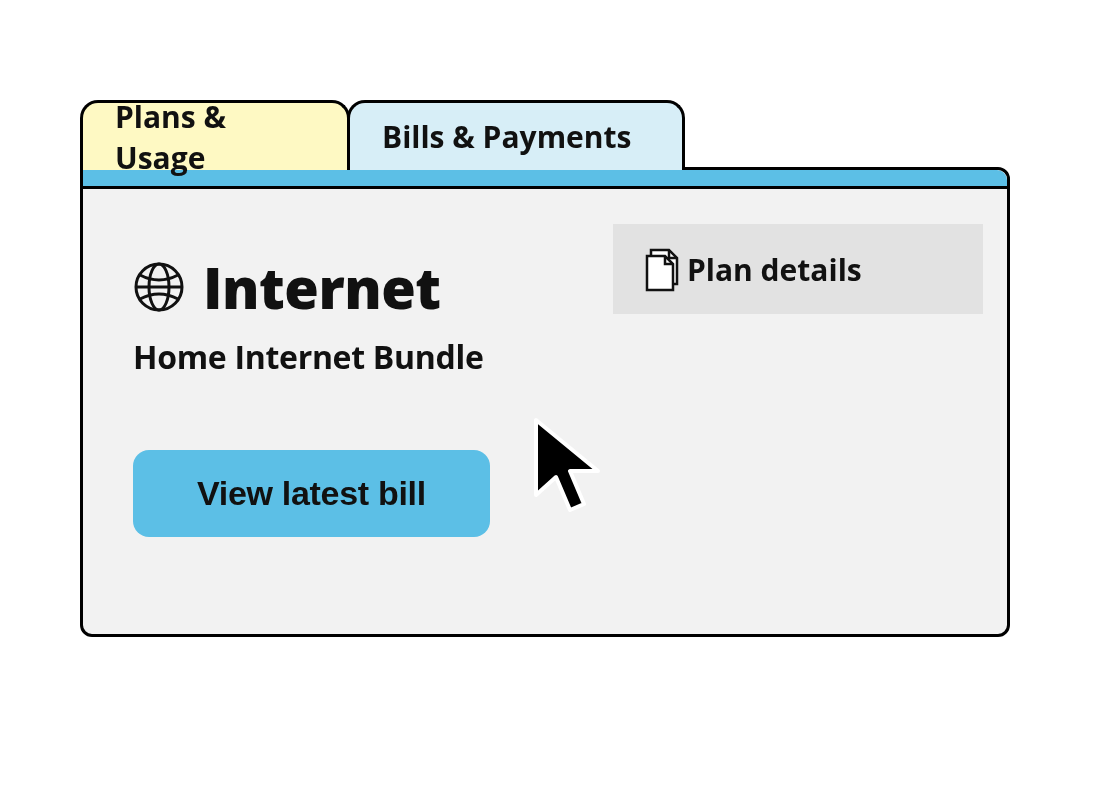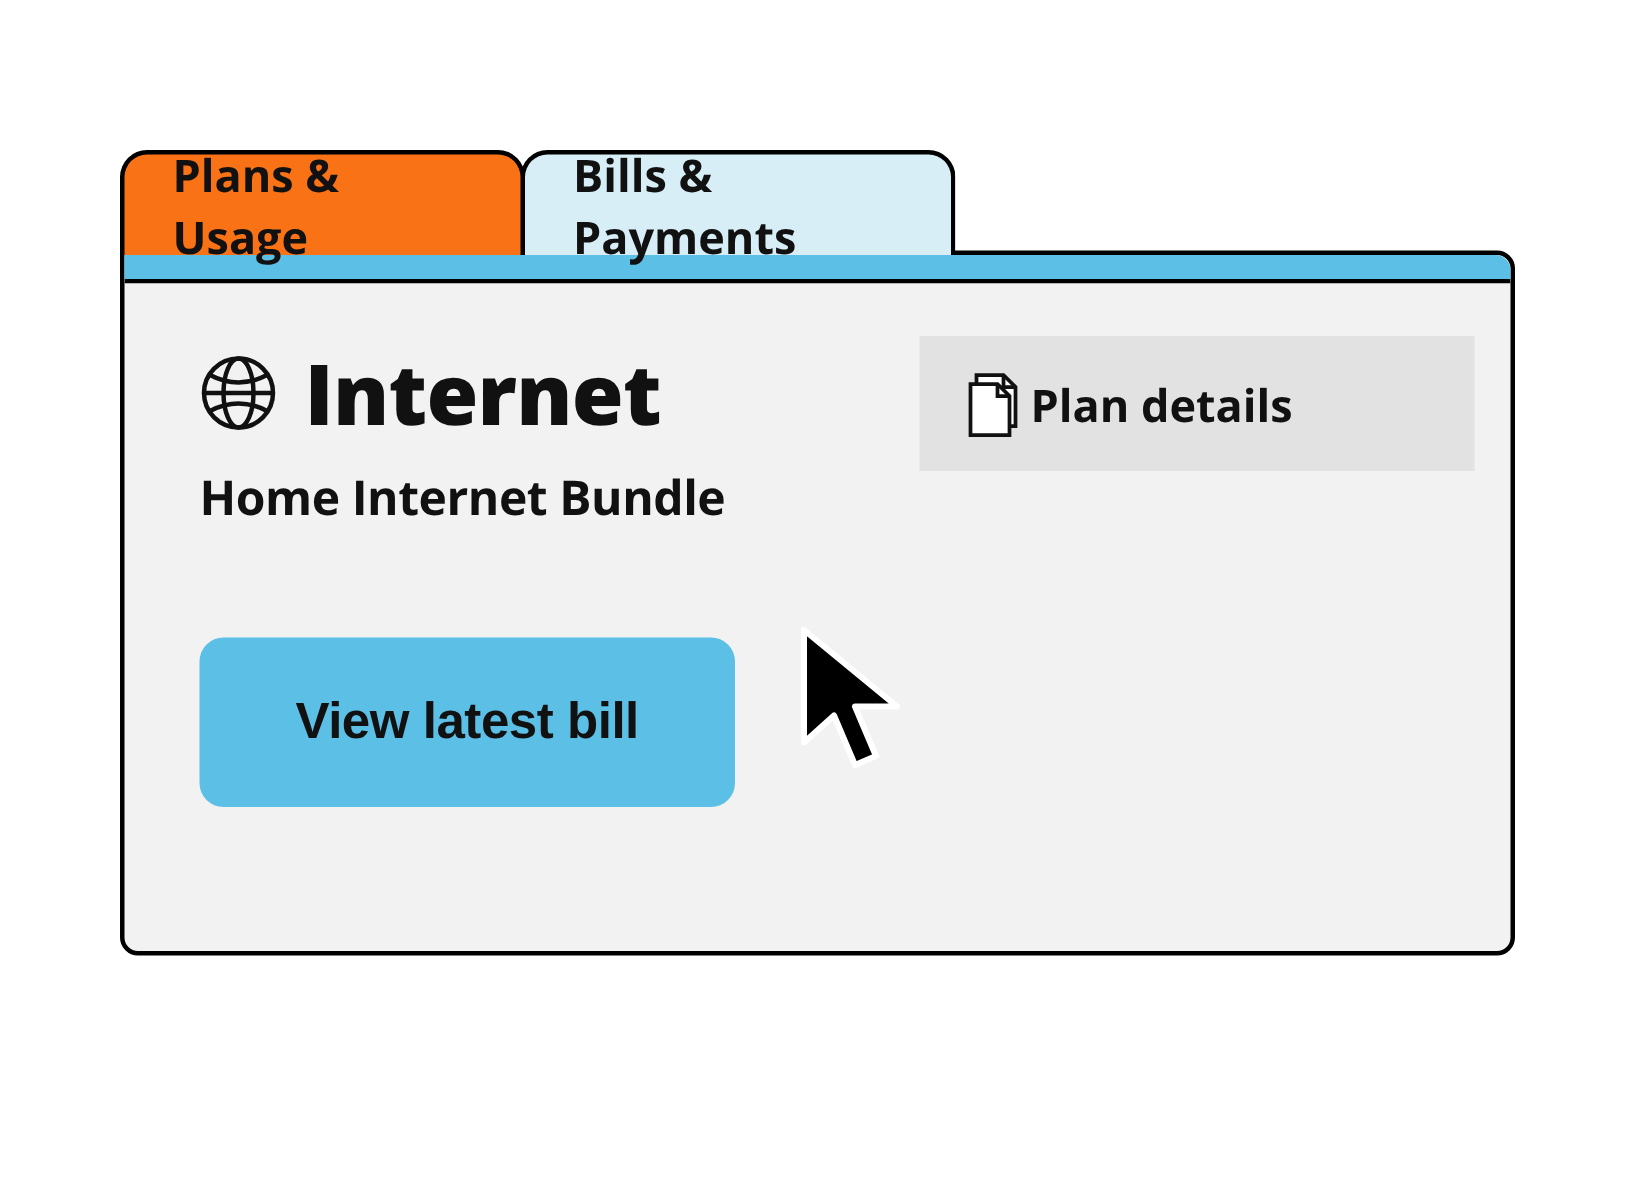--- a/index.html
+++ b/index.html
@@ -32,27 +32,27 @@
     display: flex;
     align-items: center;
     padding: 0 32px;
     font-size: 30px;
     font-weight: 700;
     color: #111;
     margin-right: -3px;
     position: relative;
   }
   .tab-active {
-    background: #f97316;
+    background: #fef9c3;
     width: 270px;
     z-index: 3;
   }
   .tab-inactive {
     background: #d7eef7;
-    width: 290px;
+    width: 338px;
     z-index: 1;
   }
   .panel {
     position: relative;
     border: 3px solid #000;
     border-radius: 0 12px 12px 12px;
     background: #f2f2f2;
     padding: 54px 44px 60px 50px;
     min-height: 470px;
     margin-top: -3px;
@@ -66,35 +66,35 @@
     border-bottom: 3px solid #000;
     border-top-left-radius: 0;
     border-top-right-radius: 10px;
   }
   .content {
     display: flex;
     gap: 40px;
     position: relative;
     z-index: 5;
   }
-  .left-col { flex: 1 1 auto; min-width: 440px; }
+  .left-col { flex: 1 1 auto; min-width: 440px; margin-top: 25px; }
   .right-col { flex: 0 0 370px; display: flex; flex-direction: column; gap: 22px; }
 
   .heading-row { display: flex; align-items: center; gap: 18px; }
   .heading { font-size: 56px; font-weight: 800; color: #111; letter-spacing: -0.5px; }
   .subheading { font-size: 32px; font-weight: 700; color: #111; margin-top: 10px; letter-spacing: -0.3px; }
 
   .globe-icon { width: 52px; height: 52px; flex-shrink: 0; }
 
   .big-button {
     margin-top: 72px;
     background: #5cbfe6;
     border: none;
     border-radius: 16px;
-    padding: 37px 64px;
+    padding: 24px 64px;
     font-size: 34px;
     font-weight: 800;
     color: #111;
     cursor: pointer;
     letter-spacing: -0.3px;
   }
 
   .side-item {
     background: #e2e2e2;
     display: flex;

